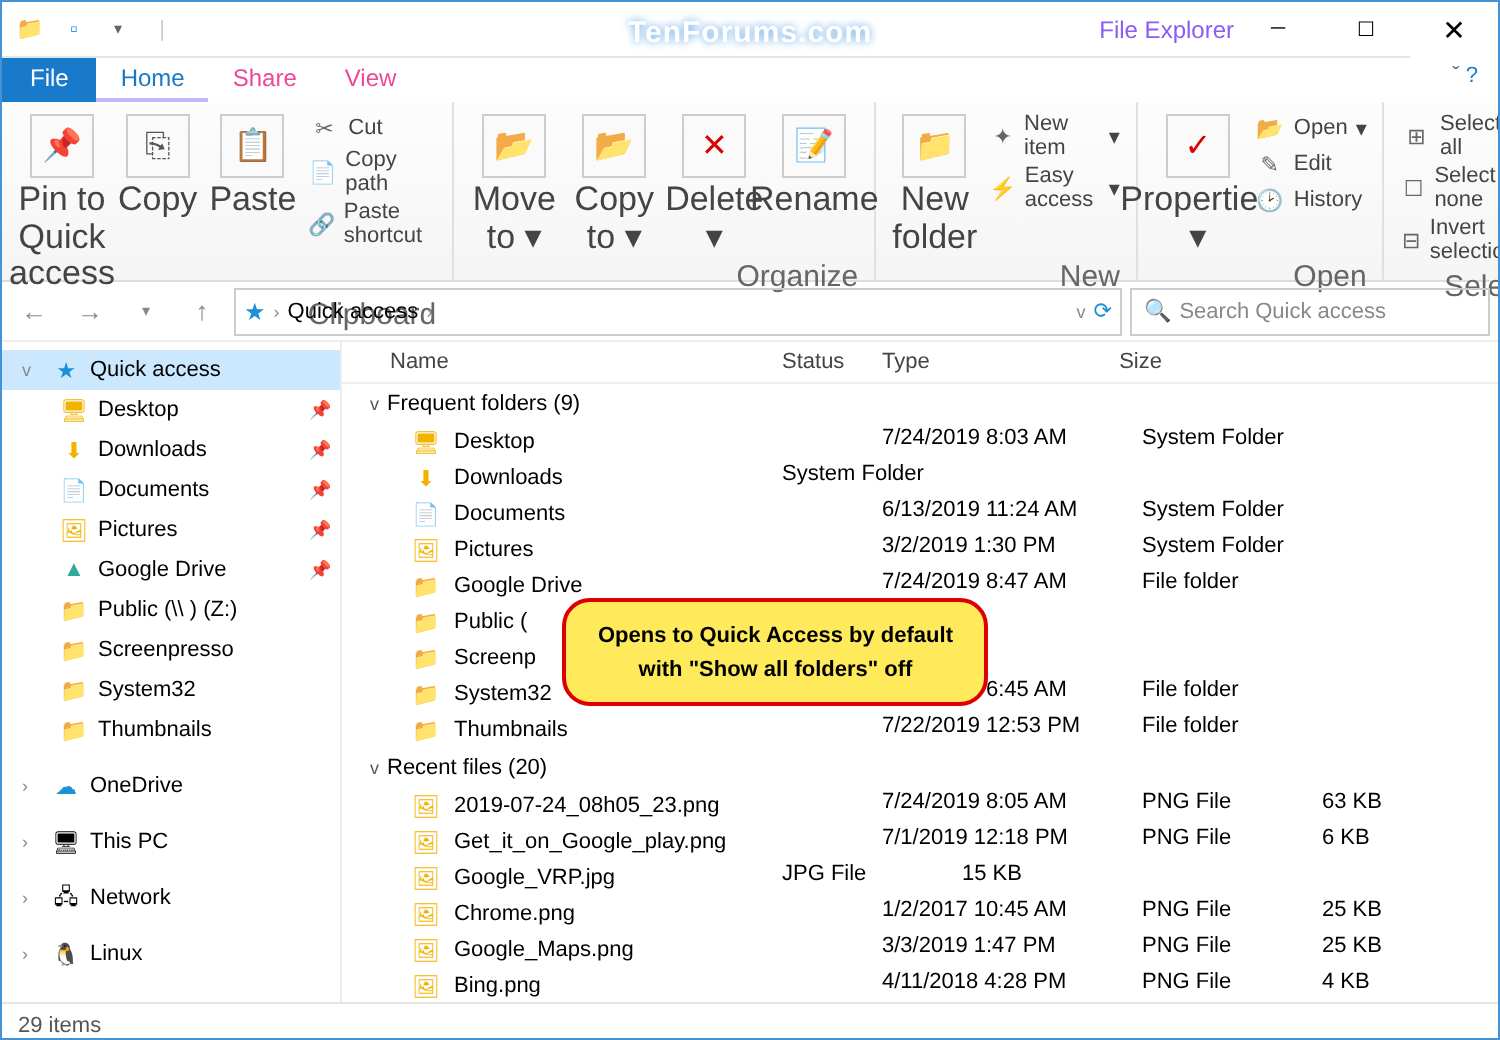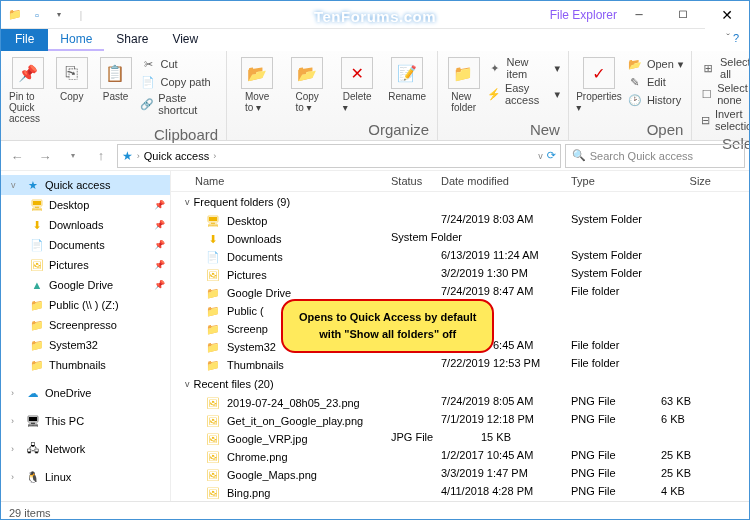--- a/index.html
+++ b/index.html
@@ -6,30 +6,30 @@
 body{width:750px;height:520px;background:#fff;position:relative;overflow:hidden;border:1px solid #4493d6}
 .titlebar{height:28px;background:#fff;display:flex;align-items:center;border-bottom:1px solid #e5e5e5}
 .titlebar .qat{display:flex;align-items:center;padding:0 4px;gap:2px}
 .titlebar .qat span{width:20px;height:20px;display:flex;align-items:center;justify-content:center}
 .titlebar .title{flex:1;text-align:right;padding-left:8px;font-size:12px;color:#8b5cf6}
 .titlebar .winbtns{display:flex}
 .titlebar .winbtns div{width:44px;height:28px;display:flex;align-items:center;justify-content:center;font-size:10px;color:#000}
 .titlebar .winbtns .close{background:#fff;color:#000}
 .menubar{height:22px;background:#fff;display:flex}
 .menubar .file{background:#1979ca;color:#fff;padding:3px 14px;font-size:12px}
-.menubar .tab{padding:3px 12px;font-size:12px;color:#0f172a}
+.menubar .tab{padding:3px 12px;font-size:12px;color:#ec4899}
 .menubar .tab.active{border-bottom:2px solid #c4b5fd;color:#1979ca}
 .menubar .qat-drop{margin-left:auto;padding:3px 10px;color:#666}
 .ribbon{height:90px;background:linear-gradient(#fdfdfd,#f5f5f5);border-bottom:1px solid #ddd;display:flex}
 .rgroup{border-right:1px solid #e0e0e0;padding:4px 8px 2px;display:flex;flex-direction:column;justify-content:space-between}
 .rgroup .glabel{text-align:right;color:#666;font-size:15px;padding-top:2px}
 .rgroup .gbody{display:flex;gap:6px;align-items:flex-start}
 .rbtn-big{display:flex;flex-direction:column;align-items:center;width:44px;padding-top:2px;gap:2px}
 .rbtn-big .ricon{width:32px;height:32px;border:1px solid #ccc;background:#fafafa;font-size:16px;display:flex;align-items:center;justify-content:center;color:#555}
-.rbtn-big .rlbl{font-size:10px;line-height:1.1;color:#444}
+.rbtn-big .rlbl{font-size:17px;text-align:center;line-height:1.1;color:#444}
 .rbtn-sm{display:flex;align-items:center;gap:4px;font-size:11px;color:#444;padding:1px 0}
 .rbtn-sm .sicon{width:16px;height:16px;display:inline-flex;align-items:center;justify-content:center;font-size:11px;color:#666}
 .addrbar{height:30px;display:flex;align-items:center;padding:2px 4px;gap:4px;border-bottom:1px solid #eee}
 .navbtn{width:24px;height:24px;display:flex;align-items:center;justify-content:center;color:#888;font-size:13px}
 .addrbox{flex:1;height:24px;border:1px solid #ccc;display:flex;align-items:center;padding:0 4px;gap:4px;font-size:12px}
 .addrbox .star{color:#1e90d6;font-size:12px}
 .searchbox{width:180px;height:24px;border:1px solid #ccc;display:flex;align-items:center;padding:0 6px;color:#888;font-size:12px}
 .content{display:flex;height:330px}
 .navpane{width:170px;border-right:1px solid #eee;padding-top:4px;overflow:hidden}
 .navitem{display:flex;align-items:center;gap:4px;padding:2px 4px 2px 10px;font-size:12px;color:#000}
@@ -285,21 +285,20 @@
     <div class="navitem">
         <span class="chev">›</span>
         <span class="nicon">🐧</span>
         <span>Linux</span>
       </div>
   </div>
   <div class="listpane">
     <div class="listhdr">
       <div class="col-name">Name</div>
       <div class="col-status">Status</div>
-      <div class="col-date">Date modified</div>
       <div class="col-type">Type</div>
       <div class="col-size">Size</div>
     </div>
     <div class="grouphdr">
         <span class="gch">v</span>
         <span>Frequent folders (9)</span>
       </div>
     <div id="freq-rows">
         <div class="row">
           <div class="c-name">

